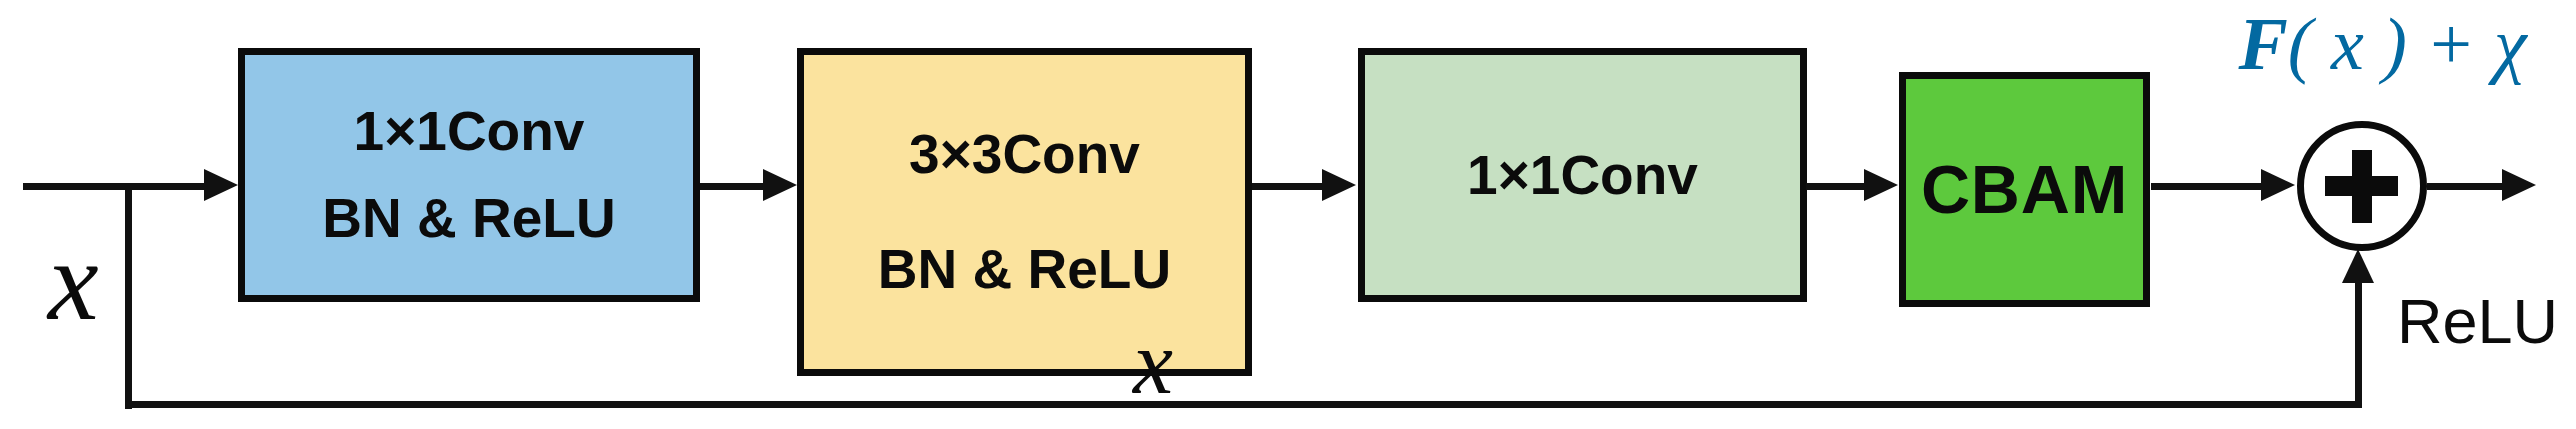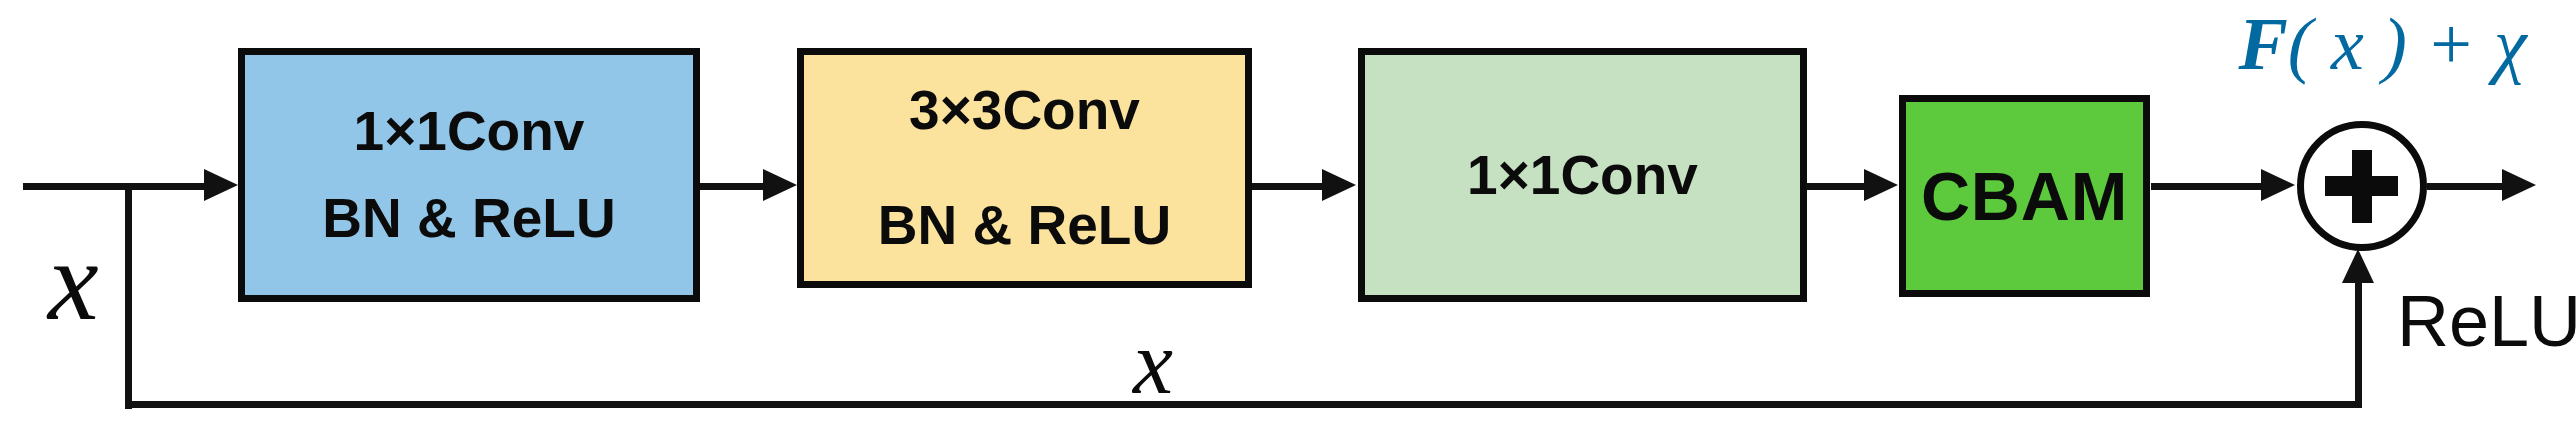--- a/index.html
+++ b/index.html
@@ -18,41 +18,41 @@
   .ah-up{position:absolute;width:0;height:0;
     border-left:16.2px solid transparent;border-right:16.2px solid transparent;
     border-bottom:34px solid #111;}
 
   
   .block{position:absolute;border:7px solid #0b0b0b;box-sizing:border-box;
     display:flex;flex-direction:column;align-items:center;justify-content:center;
     color:#0b0b0b;font-weight:bold;text-align:center;}
   .block .bl{font-size:55px;line-height:87px;white-space:nowrap;}
   #block-conv1{left:238px;top:48px;width:462px;height:254px;}
-  #block-conv2{left:797px;top:48px;width:455px;height:240px;gap:28px;}
+  #block-conv2{left:797px;top:48px;width:455px;height:328px;gap:28px;}
   #block-conv3{left:1358px;top:48px;width:449px;height:254px;}
-  #block-cbam{left:1899px;top:95px;width:251px;height:202px;}
+  #block-cbam{left:1899px;top:72px;width:251px;height:235px;}
   #block-cbam .bl{font-size:68px;line-height:77px;letter-spacing:0.8px;}
 
   
   #sum-node{position:absolute;left:2297px;top:121px;width:130px;height:130px;
     border:7px solid #0b0b0b;border-radius:50%;box-sizing:border-box;background:#fff;}
   .plus-bar-h{position:absolute;left:2325px;top:176px;width:73px;height:20px;background:#0b0b0b;}
   .plus-bar-v{position:absolute;left:2352px;top:150px;width:20px;height:73px;background:#0b0b0b;}
 
   
   .xlabel{position:absolute;font-family:"Liberation Serif",serif;font-style:italic;
     color:#0b0b0b;text-align:center;}
   #label-input-x{left:19.3px;top:223px;width:108px;font-size:114px;line-height:116px;}
   #label-skip-x{left:1095px;top:316px;width:116px;font-size:90px;line-height:93px;}
   #label-formula{position:absolute;left:2189px;top:-1.5px;width:387px;text-align:center;
     font-family:"Liberation Serif",serif;font-style:italic;font-size:74px;line-height:91px;
     color:#0369a1;white-space:nowrap;}
   #label-formula .ff{font-weight:bold;}
-  #label-relu{position:absolute;left:2397px;top:283px;width:179px;font-size:72px;
+  #label-relu{position:absolute;left:2397px;top:283px;width:179px;font-size:63px;
     line-height:77px;color:#0b0b0b;font-family:"Liberation Sans",sans-serif;}
 </style>
 </head>
 <body>
 
 <div id="stage">
 
   <div class="hline" style="left:23px;top:183px;width:186px;"></div>
   <div class="ah-right" style="left:204px;top:169px;"></div>
 

